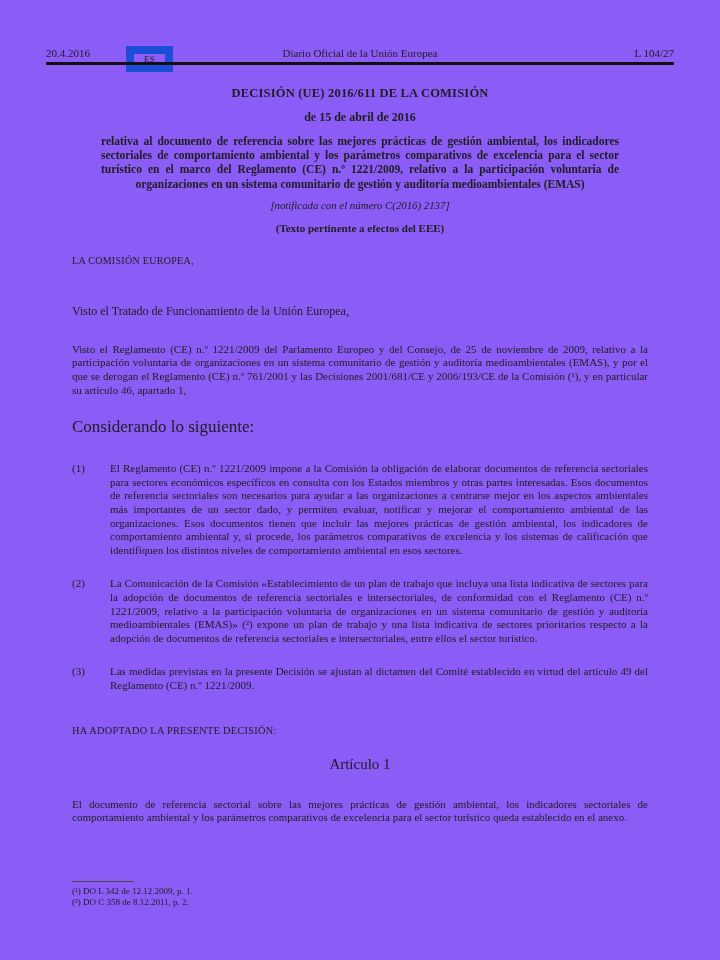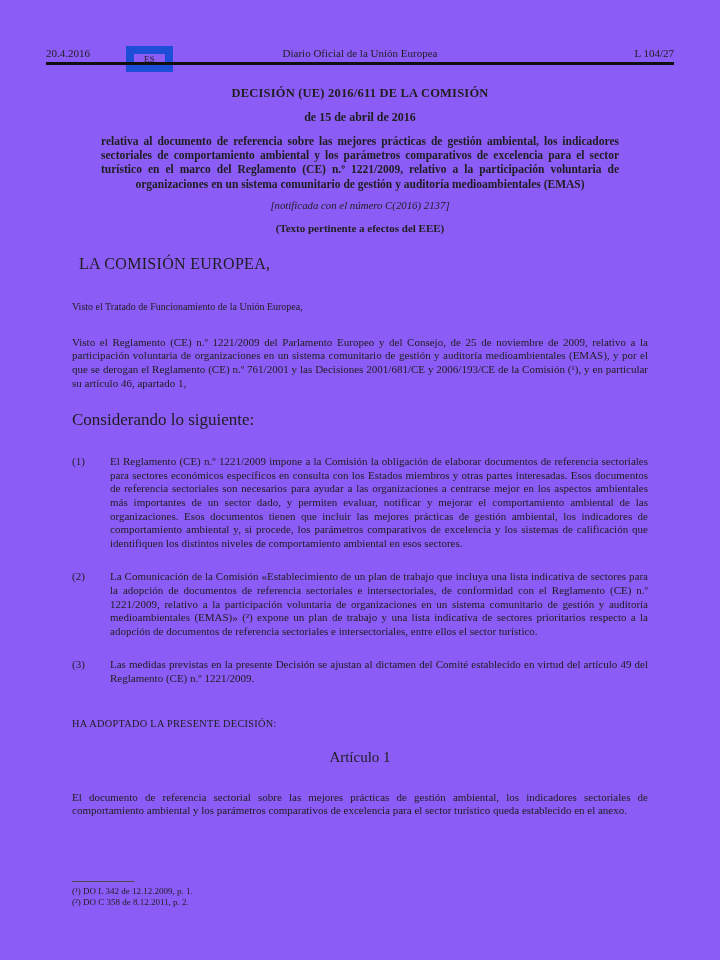--- a/index.html
+++ b/index.html
@@ -33,22 +33,22 @@
   .doc-title   { margin-top:6px;  font-size:12.5px; font-weight:bold; letter-spacing:0.2px; }
   .doc-date    { margin-top:9px;  font-size:12px;   font-weight:bold; }
   .doc-subject {
     margin-top:9px; padding:0 29px;
     font-size:11.5px; font-weight:bold; line-height:14.2px;
     text-align:justify; text-align-last:center;
   }
   .doc-notified { margin-top:8px;  font-size:10.8px; font-style:italic; }
   .doc-eee      { margin-top:11px; font-size:11px; font-weight:bold; }
 
-  .opening   { margin-top:21px; font-size:16px; letter-spacing:0.3px;margin-left:7px; }
-  .citation1 { margin-top:28px; font-size:10px; }
+  .opening   { margin-top:21px; font-size:10px; letter-spacing:0.3px; }
+  .citation1 { margin-top:38px; font-size:12px; }
   .citation2 { margin-top:24px; font-size:11px; line-height:13.6px; text-align:justify; }
   .considering { margin-top:20px; font-size:17px; }
 
   .recitals { margin-top:25px; }
   .recital  { display:flex; margin-bottom:20px; font-size:11px; line-height:13.6px; }
   .recital-num  { width:38px; flex-shrink:0; }
   .recital-text { flex:1; text-align:justify; }
 
   .adoption { margin-top:32px; font-size:10.3px; letter-spacing:0.3px; }
   .article-heading { margin-top:20px; font-size:15px; text-align:center; }

